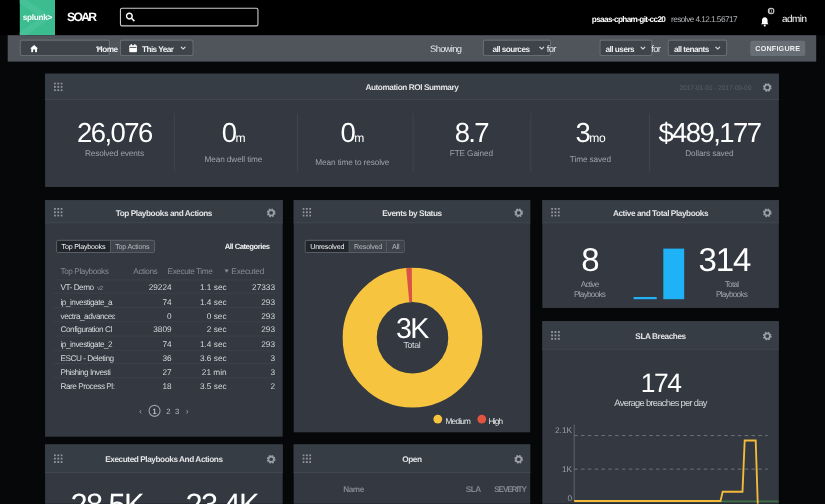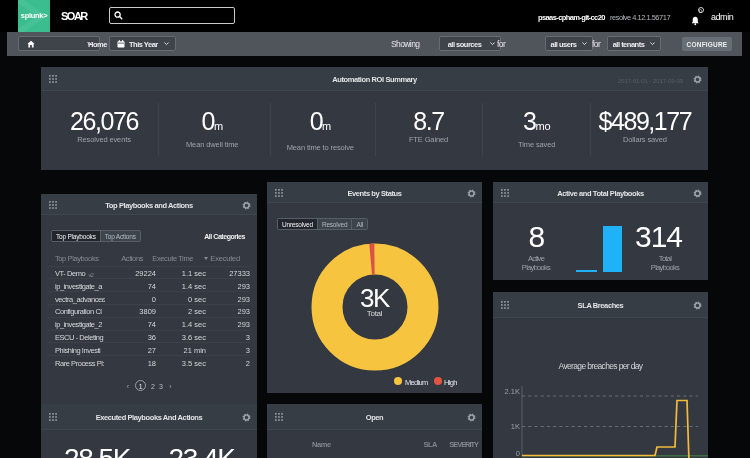--- a/index.html
+++ b/index.html
@@ -163,21 +163,21 @@
   <div class="abs" style="left:441.7px; top:42px; width:108px; text-align:center;">
     <div class="bignum" style="font-size:25px; line-height:25px;">3<span style="font-size:11px; letter-spacing:-0.3px;">mo</span></div>
     <div class="lbl" style="margin-top:0.5px; letter-spacing:-0.12px;">Time saved</div>
   </div>
   <div class="abs" style="left:549.9px; top:42px; width:108px; text-align:center;">
     <div class="bignum" style="font-size:25px; line-height:25px;">$489,177</div>
     <div class="lbl" style="margin-top:0.5px; letter-spacing:-0.12px;">Dollars saved</div>
   </div>
 </div>
 
-<div class="panel" id="p2" style="left:41px; top:182px; width:216px; height:215px;margin-top:12px;">
+<div class="panel" id="p2" style="left:41px; top:182px; width:216px; height:215px;">
   <div class="phead" style="height:21px;"></div>
   <div class="ptitle" style="top:6.5px;">Top Playbooks and Actions</div>
   <svg class="gridicon" style="top:7px;" width="8" height="8" viewBox="0 0 8 8">
       <g fill="#90969d">
         <rect x="0" y="0" width="1.7" height="1.7"></rect>
         <rect x="3.1" y="0" width="1.7" height="1.7"></rect>
         <rect x="6.2" y="0" width="1.7" height="1.7"></rect>
         <rect x="0" y="3.1" width="1.7" height="1.7"></rect>
         <rect x="3.1" y="3.1" width="1.7" height="1.7"></rect>
         <rect x="6.2" y="3.1" width="1.7" height="1.7"></rect>
@@ -334,20 +334,21 @@
         <rect x="6.2" y="3.1" width="1.7" height="1.7"></rect>
         <rect x="0" y="6.2" width="1.7" height="1.7"></rect>
         <rect x="3.1" y="6.2" width="1.7" height="1.7"></rect>
         <rect x="6.2" y="6.2" width="1.7" height="1.7"></rect>
       </g>
     </svg>
   <svg class="gearicon" style="top:9px;" width="9" height="9" viewBox="0 0 9 9">
       <circle cx="4.5" cy="4.5" r="3.1" fill="none" stroke="#9aa0a7" stroke-width="1.7" stroke-dasharray="1.45 0.98"></circle>
       <circle cx="4.5" cy="4.5" r="2.4" fill="none" stroke="#9aa0a7" stroke-width="1.4"></circle>
     </svg>
+  <div class="abs bignum" style="left:0; top:45px; width:215px; text-align:center; font-size:24px; line-height:24px; letter-spacing:-1.3px;">174</div>
   <div class="abs" style="left:0; top:69px; width:215px; text-align:center; color:#d4d7da; font-size:8.5px; letter-spacing:-0.65px;">Average breaches per day</div>
   <svg class="abs" style="left:0; top:90px;" width="215" height="76" viewBox="0 0 215 76">
     <line x1="29" y1="4" x2="29" y2="74" stroke="#5c6167" stroke-width="1"></line>
     <line x1="29" y1="14" x2="205" y2="14" stroke="#6f747a" stroke-width="0.9" stroke-dasharray="3.2 3"></line>
     <line x1="29" y1="44.5" x2="205" y2="44.5" stroke="#6f747a" stroke-width="0.9" stroke-dasharray="3.2 3"></line>
     <line x1="29" y1="73.8" x2="215" y2="73.8" stroke="#3e6e44" stroke-width="1.4"></line>
     <polyline points="29,73.5 162,73.5 164,65 182,65 184,18.5 194,18.5 196,80" fill="none" stroke="#f4bb3a" stroke-width="1.7"></polyline>
     <text x="27" y="11.5" text-anchor="end" fill="#9ba1a7" font-size="7.5" font-family="Liberation Sans, sans-serif">2.1K</text>
     <text x="27" y="47" text-anchor="end" fill="#9ba1a7" font-size="7.5" font-family="Liberation Sans, sans-serif">1K</text>
     <text x="27" y="73.5" text-anchor="end" fill="#9ba1a7" font-size="7.5" font-family="Liberation Sans, sans-serif">0</text>

